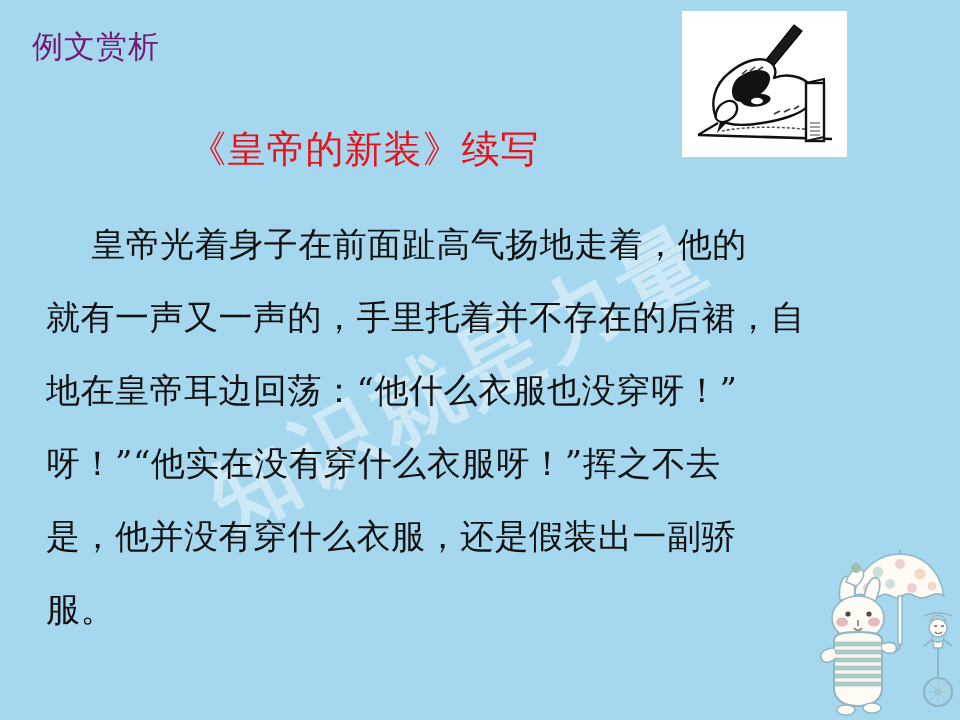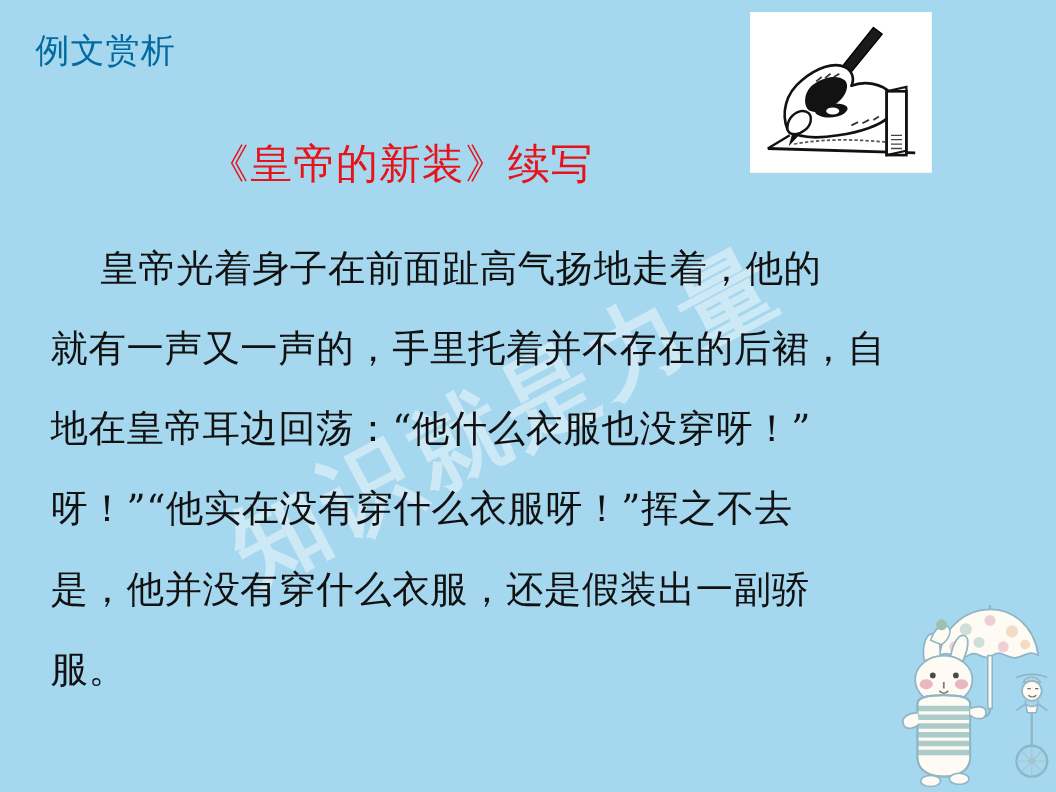--- a/index.html
+++ b/index.html
@@ -49,21 +49,21 @@
   
   #section-heading {
     position: absolute;
     left: 32px;
     top: 26px;
     width: 128px;
     z-index: 4;
     font-family: "DejaVu Sans", "Liberation Sans", sans-serif;
     font-size: 31px;
     line-height: 40px;
-    color: #0369a1;
+    color: #701a75;
     letter-spacing: 1px;
   }
 
   
   #slide-title {
     position: absolute;
     left: 0;
     top: 126px;
     width: 788px;
     z-index: 4;

